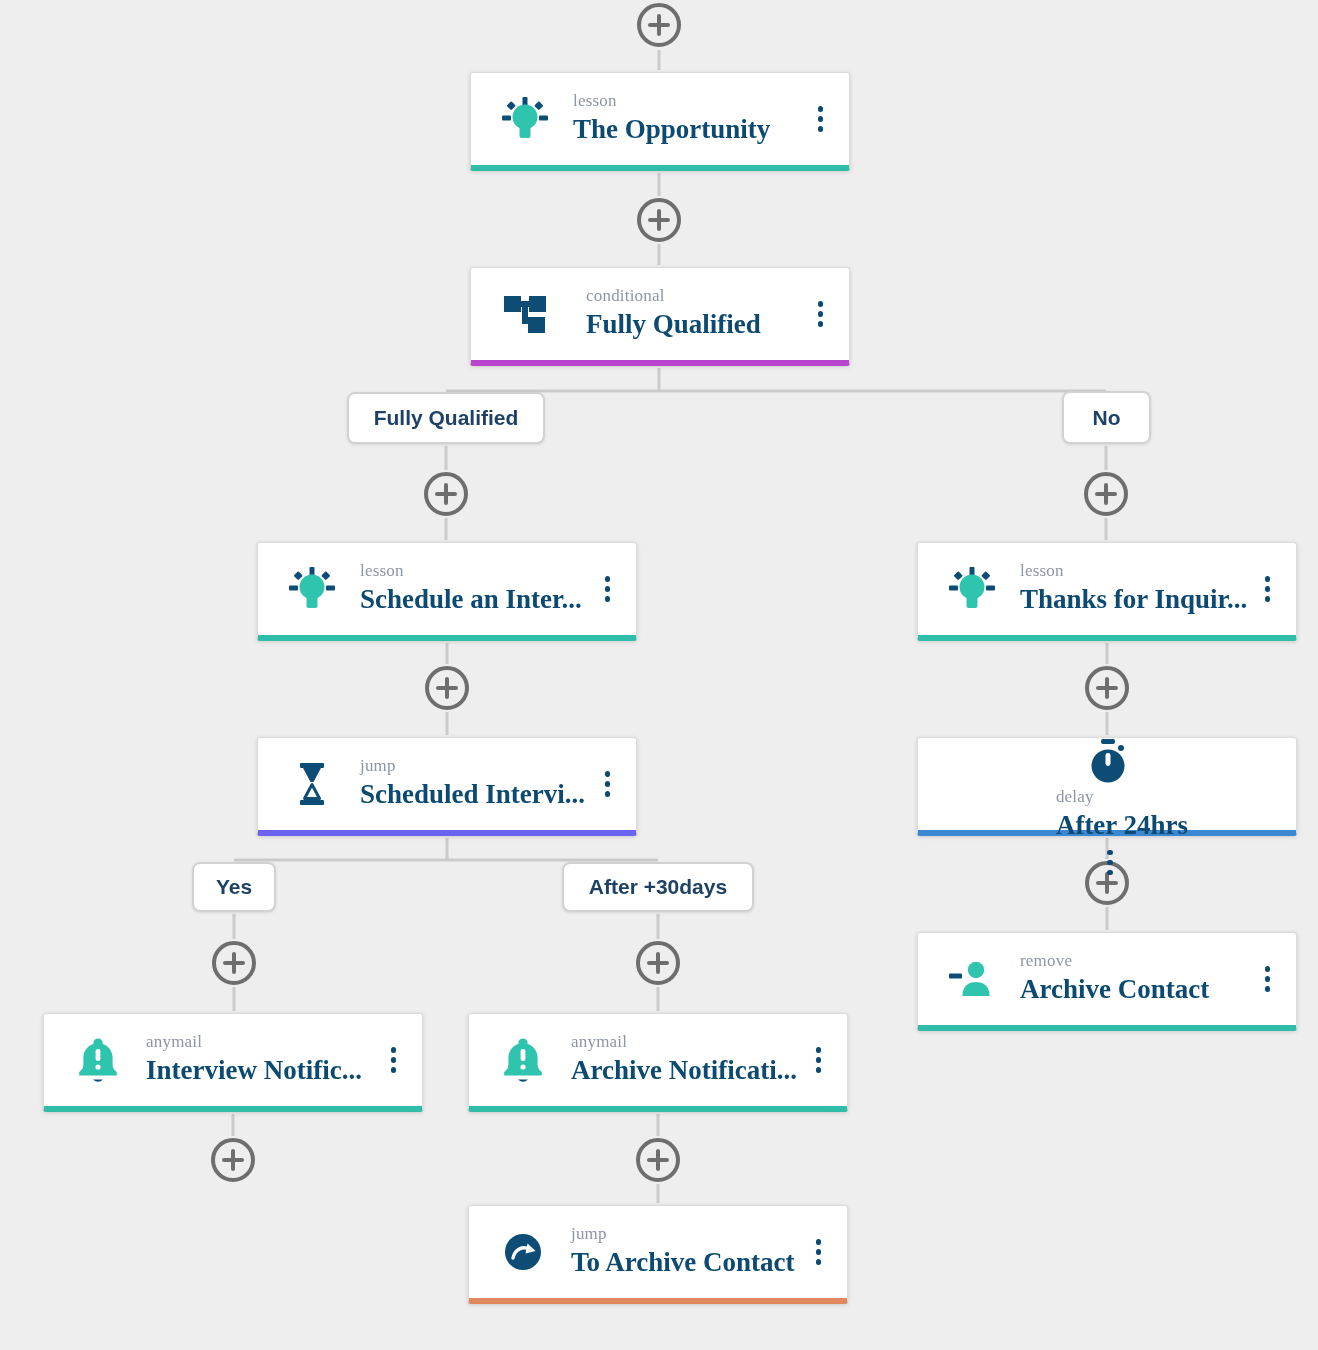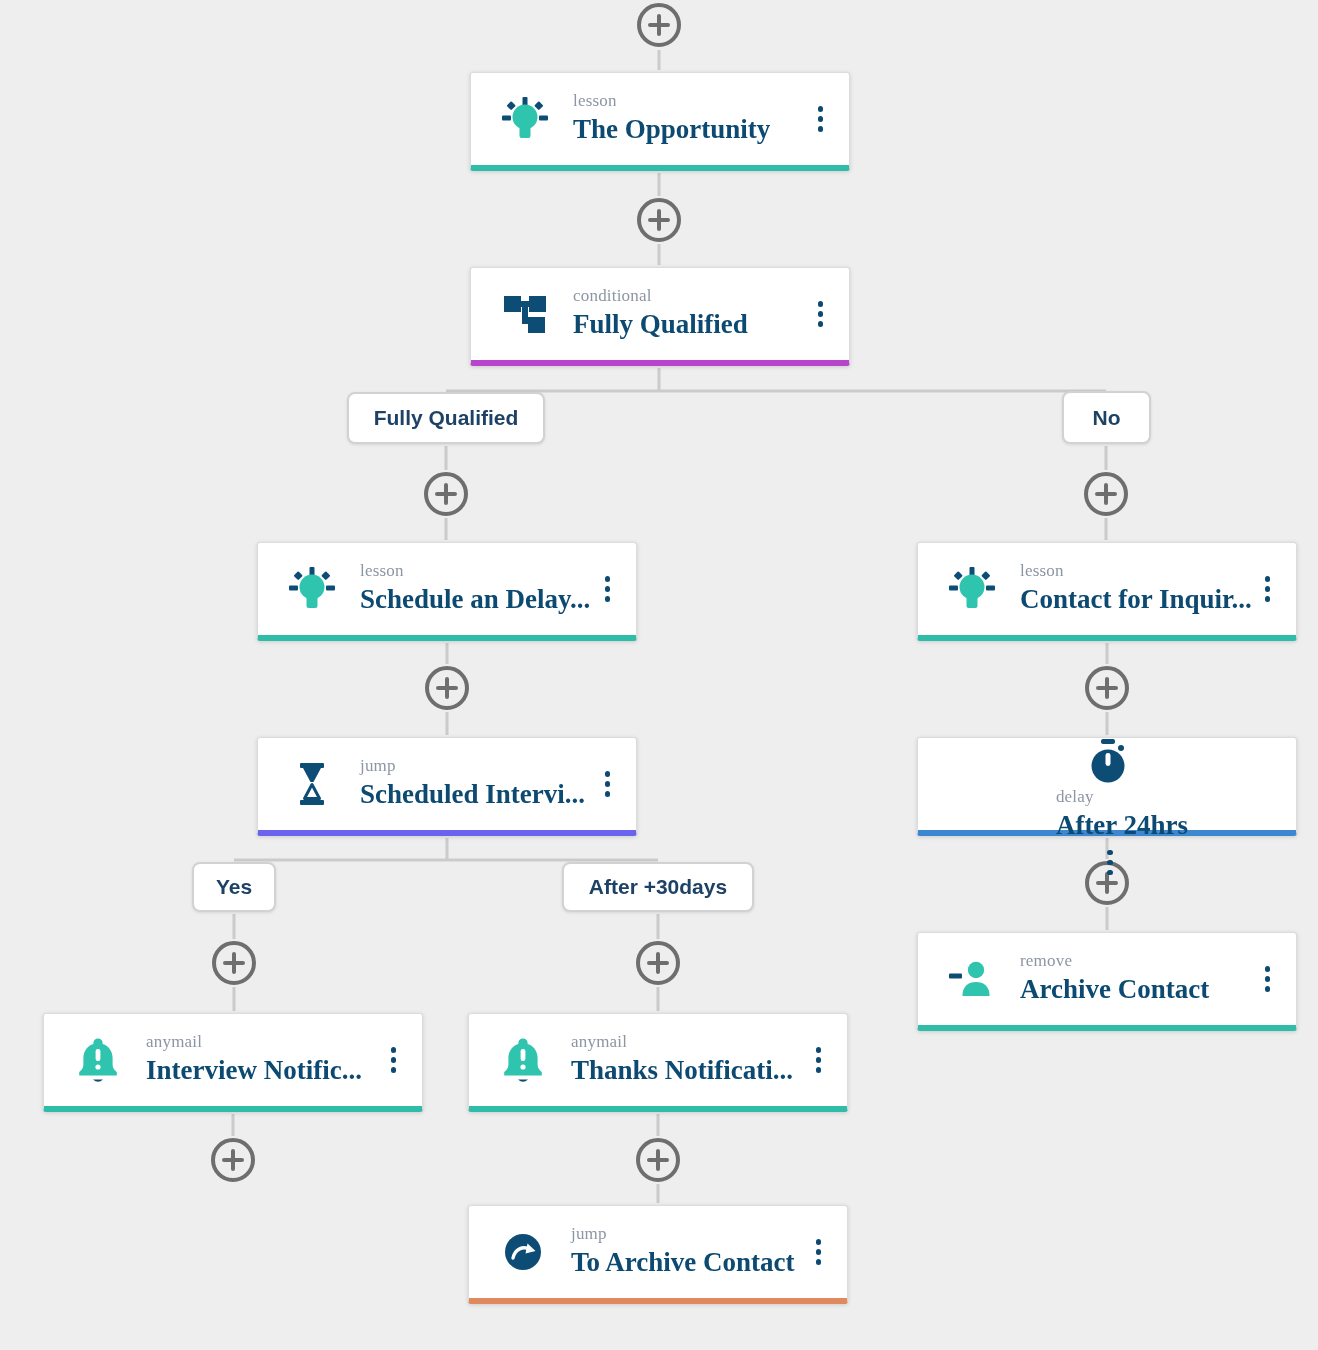--- a/index.html
+++ b/index.html
@@ -9,21 +9,21 @@
   }
   #wires { position:absolute; left:0; top:0; width:1318px; height:1350px; }
 
   .node {
     position:absolute; width:380px; height:99px; box-sizing:border-box;
     background:#ffffff; border:1px solid #dcdcdc; border-bottom:6px solid #2fbca9;
     border-radius:3px; box-shadow:0 1px 4px rgba(0,0,0,.15);
     display:flex; align-items:center; padding:0 24px 0 30px; cursor:pointer;font-family:Liberation Serif, serif;
   }
   .accent-teal   { border-bottom-color:#2fbca9; }
-  .accent-purple { border-bottom-color:#b844ce; }
+  .accent-purple { border-bottom-color:#b844ce;gap:13px; }
   .accent-indigo { border-bottom-color:#6a63f0; }
   .accent-blue   { border-bottom-color:#3b87d2;flex-direction:column; }
   .accent-orange { border-bottom-color:#e0885e; }
 
   .node-icon { width:48px; height:48px; flex:0 0 auto; display:flex; align-items:center; justify-content:center; }
   .node-text { margin-left:24px; flex:1; min-width:0; }
   .node-type { font-size:17px; color:#8c96a3; font-weight:500; letter-spacing:.2px; line-height:1.25; }
   .node-title{ font-size:27px; color:#0d4a71; font-weight:bold; line-height:1.35; white-space:nowrap; overflow:hidden; }
   .kebab { display:flex; flex-direction:column; gap:4.5px; padding:6px 2px; cursor:pointer; flex:0 0 auto; }
   .kebab i { width:5.5px; height:5.5px; border-radius:50%; background:#0d4a71; }
@@ -163,21 +163,21 @@
             <rect x="37" y="18.5" width="9" height="5" rx="1"></rect>
           </g>
           <g fill="#2ec4ae">
             <circle cx="23" cy="20" r="12.5"></circle>
             <path d="M17.5 26 h11 v13 q0 2 -2 2 h-7 q-2 0 -2 -2 z"></path>
           </g>
         </svg>
     </div>
     <div class="node-text">
       <div class="node-type">lesson</div>
-      <div class="node-title">Schedule an Delay...</div>
+      <div class="node-title">Schedule an Inter...</div>
     </div>
     <div class="kebab">
         <i></i>
         <i></i>
         <i></i>
       </div>
   </div>
 
   <div class="node accent-indigo" style="left:257px;top:737px">
     <div class="node-icon">
@@ -225,21 +225,21 @@
     <div class="node-icon">
       <svg width="44" height="47" viewBox="0 0 44 47">
           <path fill="#2ec4ae" d="M22 1.5 c2.6 0 4.6 1.9 4.6 4.3 v1.1 c6.2 1.9 10 7.3 10 14 v6.6 c0 3.2 1.6 5.4 4.2 7.5 v3.5 H3.2 v-3.5 c2.6 -2.1 4.2 -4.3 4.2 -7.5 v-6.6 c0 -6.7 3.8 -12.1 10 -14 v-1.1 c0 -2.4 2 -4.3 4.6 -4.3 z"></path>
           <rect x="19.6" y="12" width="4.8" height="12" rx="2.2" fill="#ffffff"></rect>
           <circle cx="22" cy="30" r="2.6" fill="#ffffff"></circle>
           <path d="M17 42.5 q5 4.5 10 0 z" fill="#0d4d75"></path>
         </svg>
     </div>
     <div class="node-text">
       <div class="node-type">anymail</div>
-      <div class="node-title">Thanks Notificati...</div>
+      <div class="node-title">Archive Notificati...</div>
     </div>
     <div class="kebab">
         <i></i>
         <i></i>
         <i></i>
       </div>
   </div>
 
   <div class="node accent-orange" style="left:468px;top:1205px">
     <div class="node-icon">
@@ -271,21 +271,21 @@
             <rect x="37" y="18.5" width="9" height="5" rx="1"></rect>
           </g>
           <g fill="#2ec4ae">
             <circle cx="23" cy="20" r="12.5"></circle>
             <path d="M17.5 26 h11 v13 q0 2 -2 2 h-7 q-2 0 -2 -2 z"></path>
           </g>
         </svg>
     </div>
     <div class="node-text">
       <div class="node-type">lesson</div>
-      <div class="node-title">Contact for Inquir...</div>
+      <div class="node-title">Thanks for Inquir...</div>
     </div>
     <div class="kebab">
         <i></i>
         <i></i>
         <i></i>
       </div>
   </div>
 
   <div class="node accent-blue" style="left:917px;top:737px">
     <div class="node-icon">

